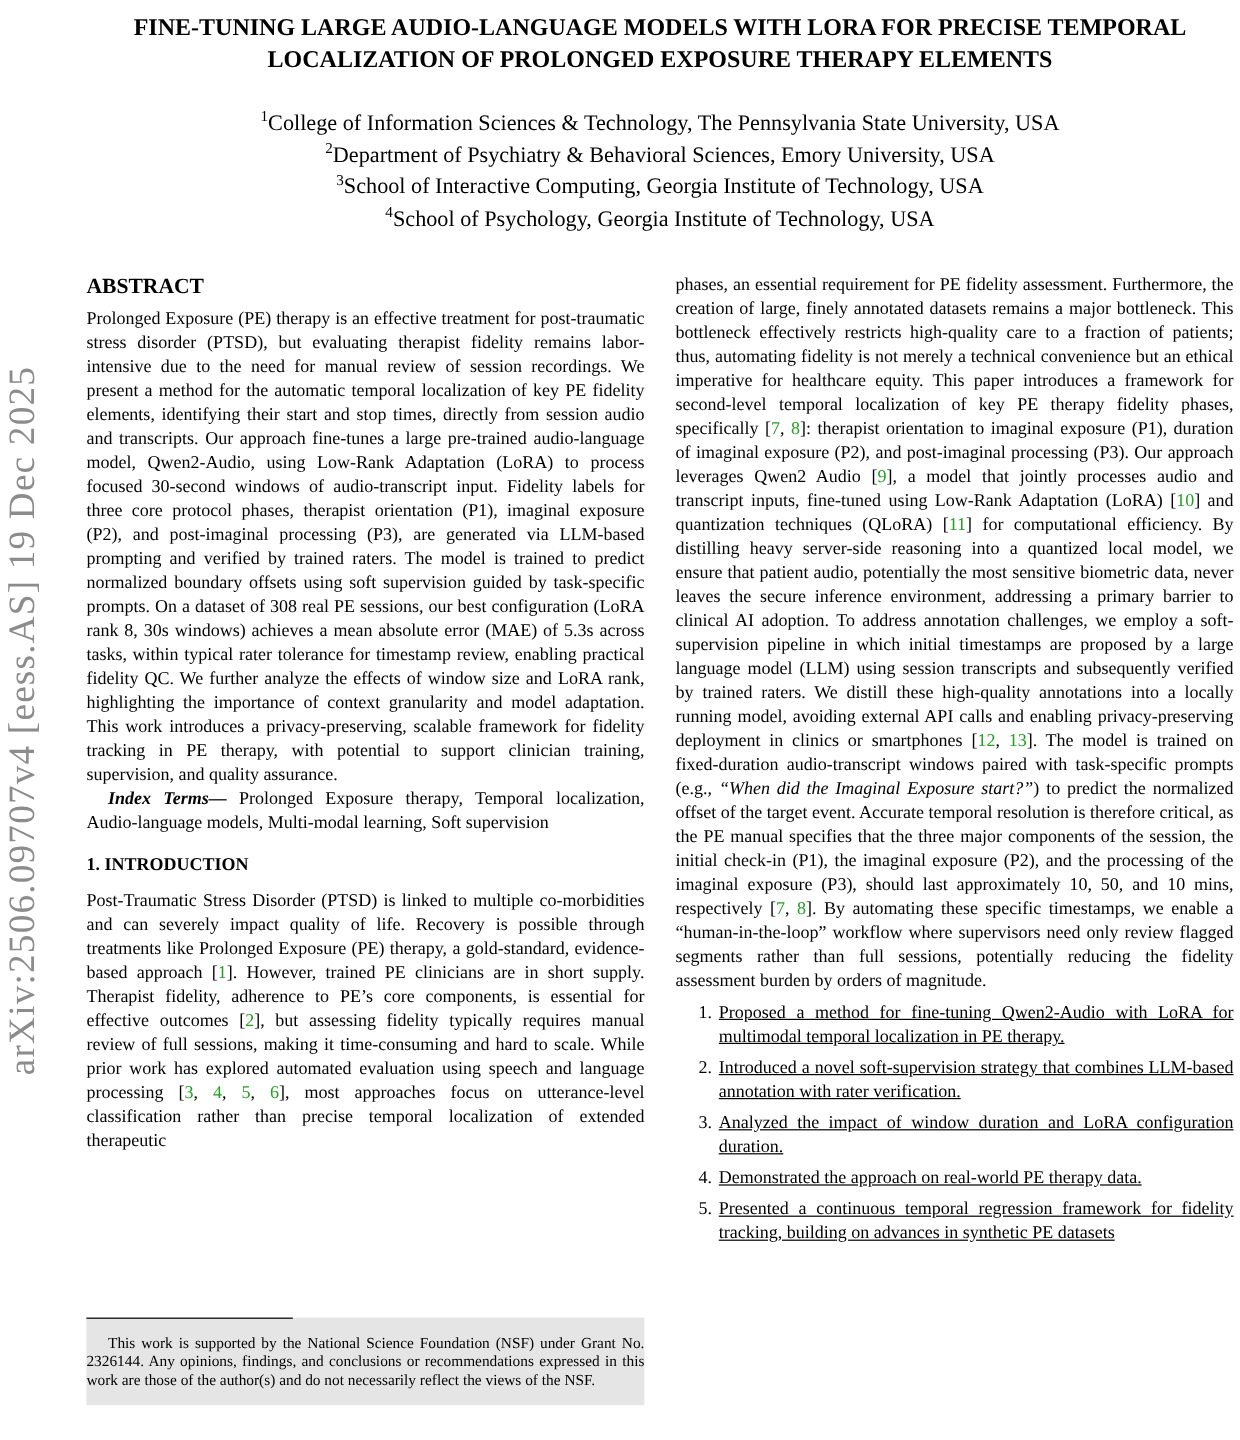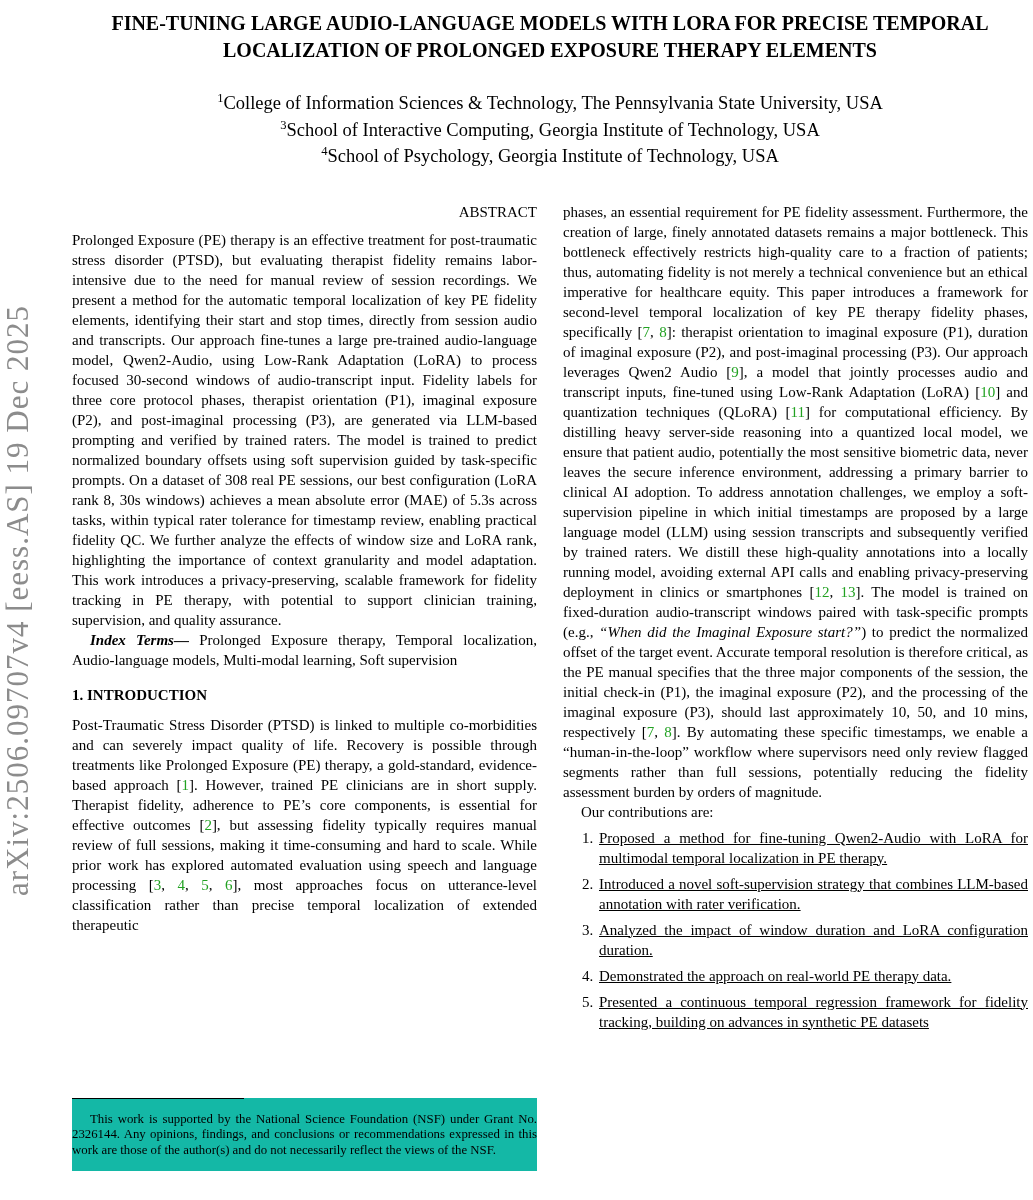--- a/index.html
+++ b/index.html
@@ -65,23 +65,23 @@
     margin-top:32px;
   }
   .col{
     width:465px;
     font-size:15px;
     line-height:20px;
     text-align:justify;
   }
   .col p{ margin:0; }
   .heading{
-    text-align:right;
-    font-weight:normal;
-    font-size:15px;
+    text-align:left;
+    font-weight:bold;
+    font-size:18px;
     margin:0 0 8px 0;
   }
   .section-heading{
     text-align:left;
     font-weight:bold;
     font-size:15px;
     margin:15px 0 10px 0;
   }
   .indent{ text-indent:18px; }
   .index-terms{ margin-top:9px; }
@@ -95,21 +95,21 @@
     margin-top:6px;
     text-align:justify;
     padding-left:2px;
     text-decoration:underline;
   }
   .footnote-block{
     position:absolute;
     left:72px;
     top:1098px;
     width:465px;
-    background:#14b8a6;
+    background:#e5e5e5;
   }
   .footnote-rule{
     border:0;
     border-top:1.2px solid #000;
     width:172px;
     margin:0 0 4px 0;
   }
   .footnote{
     font-size:12.8px;
     line-height:15.6px;
@@ -125,20 +125,21 @@
 
   <div class="content">
 
     <div class="title">FINE-TUNING LARGE AUDIO-LANGUAGE MODELS WITH LORA FOR PRECISE TEMPORAL LOCALIZATION OF PROLONGED EXPOSURE THERAPY ELEMENTS</div>
 
     <div class="authors">
     </div>
 
     <div class="affiliations">
       <div><sup>1</sup>College of Information Sciences &amp; Technology, The Pennsylvania State University, USA</div>
+      <div><sup>2</sup>Department of Psychiatry &amp; Behavioral Sciences, Emory University, USA</div>
       <div><sup>3</sup>School of Interactive Computing, Georgia Institute of Technology, USA</div>
       <div><sup>4</sup>School of Psychology, Georgia Institute of Technology, USA</div>
     </div>
 
     <div class="columns">
 
       <div class="col">
         <div class="heading">ABSTRACT</div>
         <p>Prolonged Exposure (PE) therapy is an effective treatment for post-traumatic stress disorder (PTSD), but evaluating therapist fidelity remains labor-intensive due to the need for manual review of session recordings. We present a method for the automatic temporal localization of key PE fidelity elements, identifying their start and stop times, directly from session audio and transcripts. Our approach fine-tunes a large pre-trained audio-language model, Qwen2-Audio, using Low-Rank Adaptation (LoRA) to process focused 30-second windows of audio-transcript input. Fidelity labels for three core protocol phases, therapist orientation (P1), imaginal exposure (P2), and post-imaginal processing (P3), are generated via LLM-based prompting and verified by trained raters. The model is trained to predict normalized boundary offsets using soft supervision guided by task-specific prompts. On a dataset of 308 real PE sessions, our best configuration (LoRA rank 8, 30s windows) achieves a mean absolute error (MAE) of 5.3s across tasks, within typical rater tolerance for timestamp review, enabling practical fidelity QC. We further analyze the effects of window size and LoRA rank, highlighting the importance of context granularity and model adaptation. This work introduces a privacy-preserving, scalable framework for fidelity tracking in PE therapy, with potential to support clinician training, supervision, and quality assurance.</p>
 
@@ -147,21 +148,20 @@
         </p>
 
         <div class="section-heading">1.  INTRODUCTION</div>
 
         <p>Post-Traumatic Stress Disorder (PTSD) is linked to multiple co-morbidities and can severely impact quality of life.  Recovery is possible through treatments like Prolonged Exposure (PE) therapy, a gold-standard, evidence-based approach  [<span class="cite">1</span>].  However, trained PE clinicians are in short supply.  Therapist fidelity, adherence to PE’s core components, is essential for effective outcomes [<span class="cite">2</span>], but assessing fidelity typically requires manual review of full sessions, making it time-consuming and hard to scale.  While prior work has explored automated evaluation using speech and language processing [<span class="cite">3</span>, <span class="cite">4</span>, <span class="cite">5</span>, <span class="cite">6</span>], most approaches focus on utterance-level classification rather than precise temporal localization of extended therapeutic</p>
       </div>
 
       <div class="col">
         <p>phases, an essential requirement for PE fidelity assessment. Furthermore, the creation of large, finely annotated datasets remains a major bottleneck.  This bottleneck effectively restricts high-quality care to a fraction of patients; thus, automating fidelity is not merely a technical convenience but an ethical imperative for healthcare equity. This paper introduces a framework for second-level temporal localization of key PE therapy fidelity phases, specifically [<span class="cite">7</span>, <span class="cite">8</span>]: therapist orientation to imaginal exposure (P1), duration of imaginal exposure (P2), and post-imaginal processing (P3).  Our approach leverages Qwen2 Audio [<span class="cite">9</span>], a model that jointly processes audio and transcript inputs, fine-tuned using Low-Rank Adaptation (LoRA) [<span class="cite">10</span>] and quantization techniques (QLoRA) [<span class="cite">11</span>] for computational efficiency.  By distilling heavy server-side reasoning into a quantized local model, we ensure that patient audio, potentially the most sensitive biometric data, never leaves the secure inference environment, addressing a primary barrier to clinical AI adoption.  To address annotation challenges, we employ a soft-supervision pipeline in which initial timestamps are proposed by a large language model (LLM) using session transcripts and subsequently verified by trained raters.  We distill these high-quality annotations into a locally running model, avoiding external API calls and enabling privacy-preserving deployment in clinics or smartphones [<span class="cite">12</span>, <span class="cite">13</span>].  The model is trained on fixed-duration audio-transcript windows paired with task-specific prompts (e.g., <i>“When did the Imaginal Exposure start?”</i>) to predict the normalized offset of the target event.  Accurate temporal resolution is therefore critical, as the PE manual specifies that the three major components of the session, the initial check-in (P1), the imaginal exposure (P2), and the processing of the imaginal exposure (P3), should last approximately 10, 50, and 10 mins, respectively [<span class="cite">7</span>, <span class="cite">8</span>]. By automating these specific timestamps, we enable a “human-in-the-loop” workflow where supervisors need only review flagged segments rather than full sessions, potentially reducing the fidelity assessment burden by orders of magnitude.</p>
 
-        <p class="indent">Our contributions are:</p>
 
         <ol class="contributions">
           <li>Proposed a method for fine-tuning Qwen2-Audio with LoRA for multimodal temporal localization in PE therapy.</li>
           <li>Introduced a novel soft-supervision strategy that combines LLM-based annotation with rater verification.</li>
           <li>Analyzed the impact of window duration and LoRA configuration duration.</li>
           <li>Demonstrated the approach on real-world PE therapy data.</li>
           <li>Presented a continuous temporal regression framework for fidelity tracking, building on advances in synthetic PE datasets</li>
         </ol>
       </div>
 

